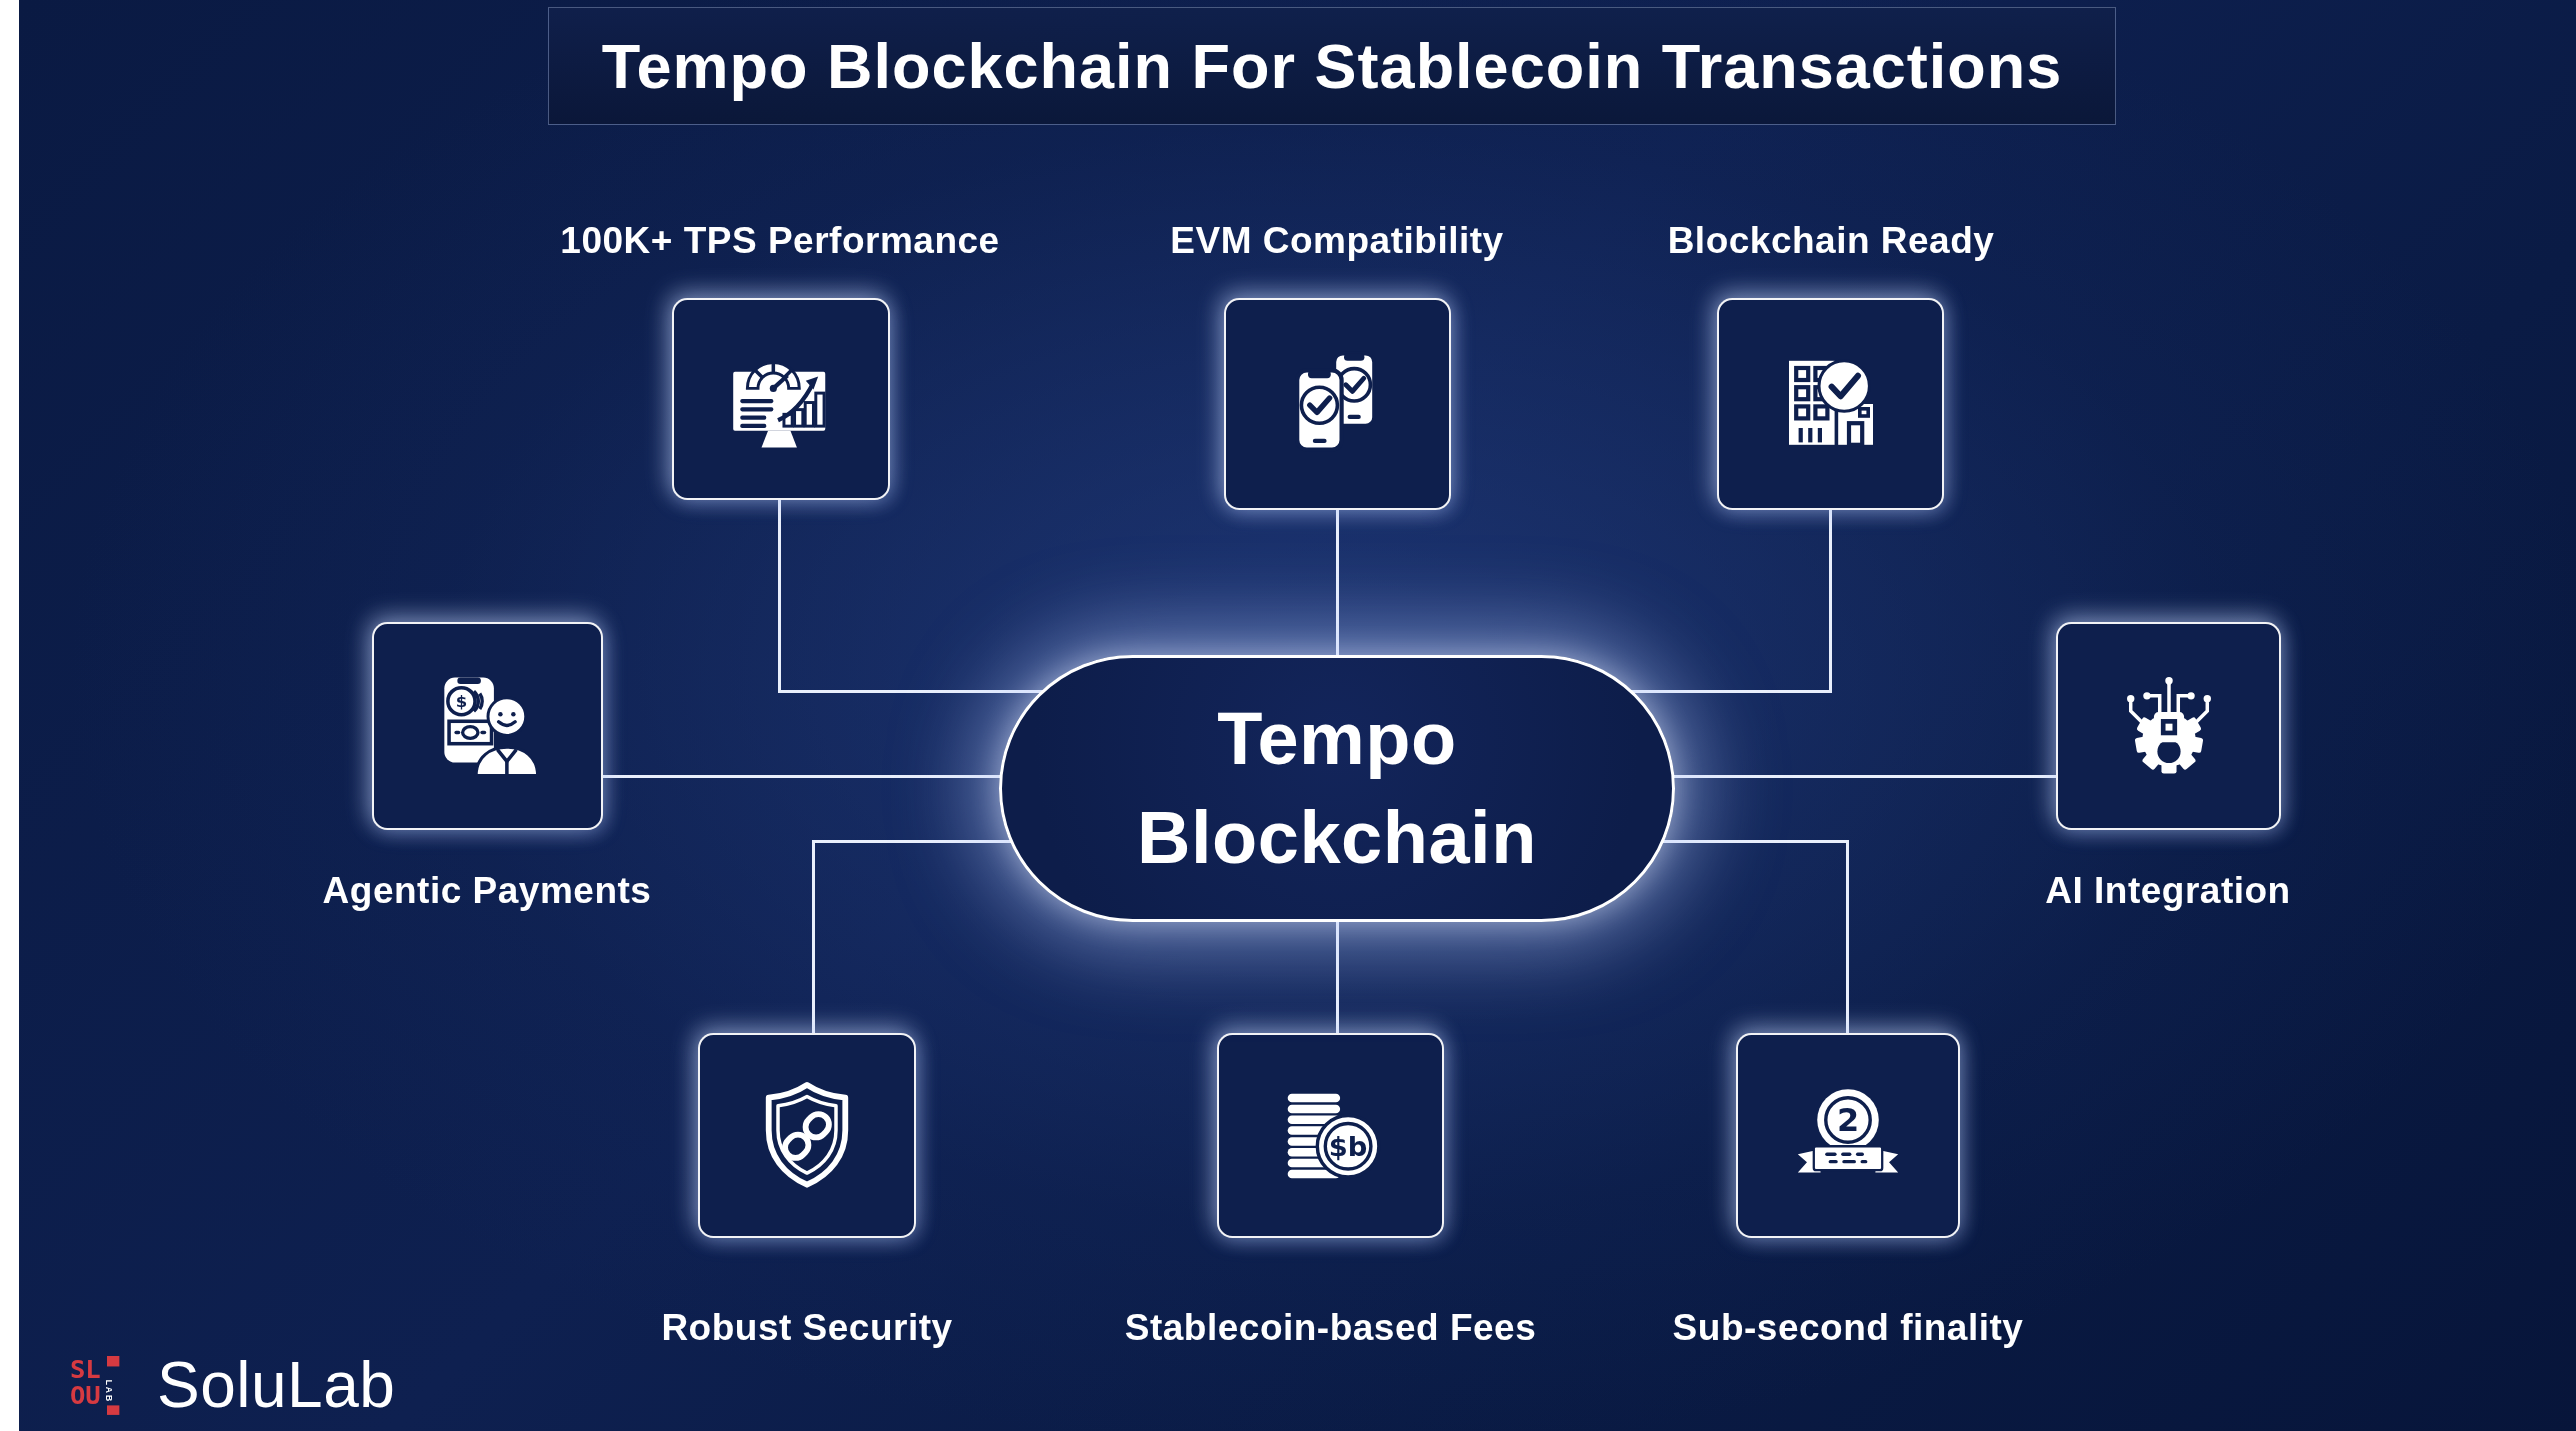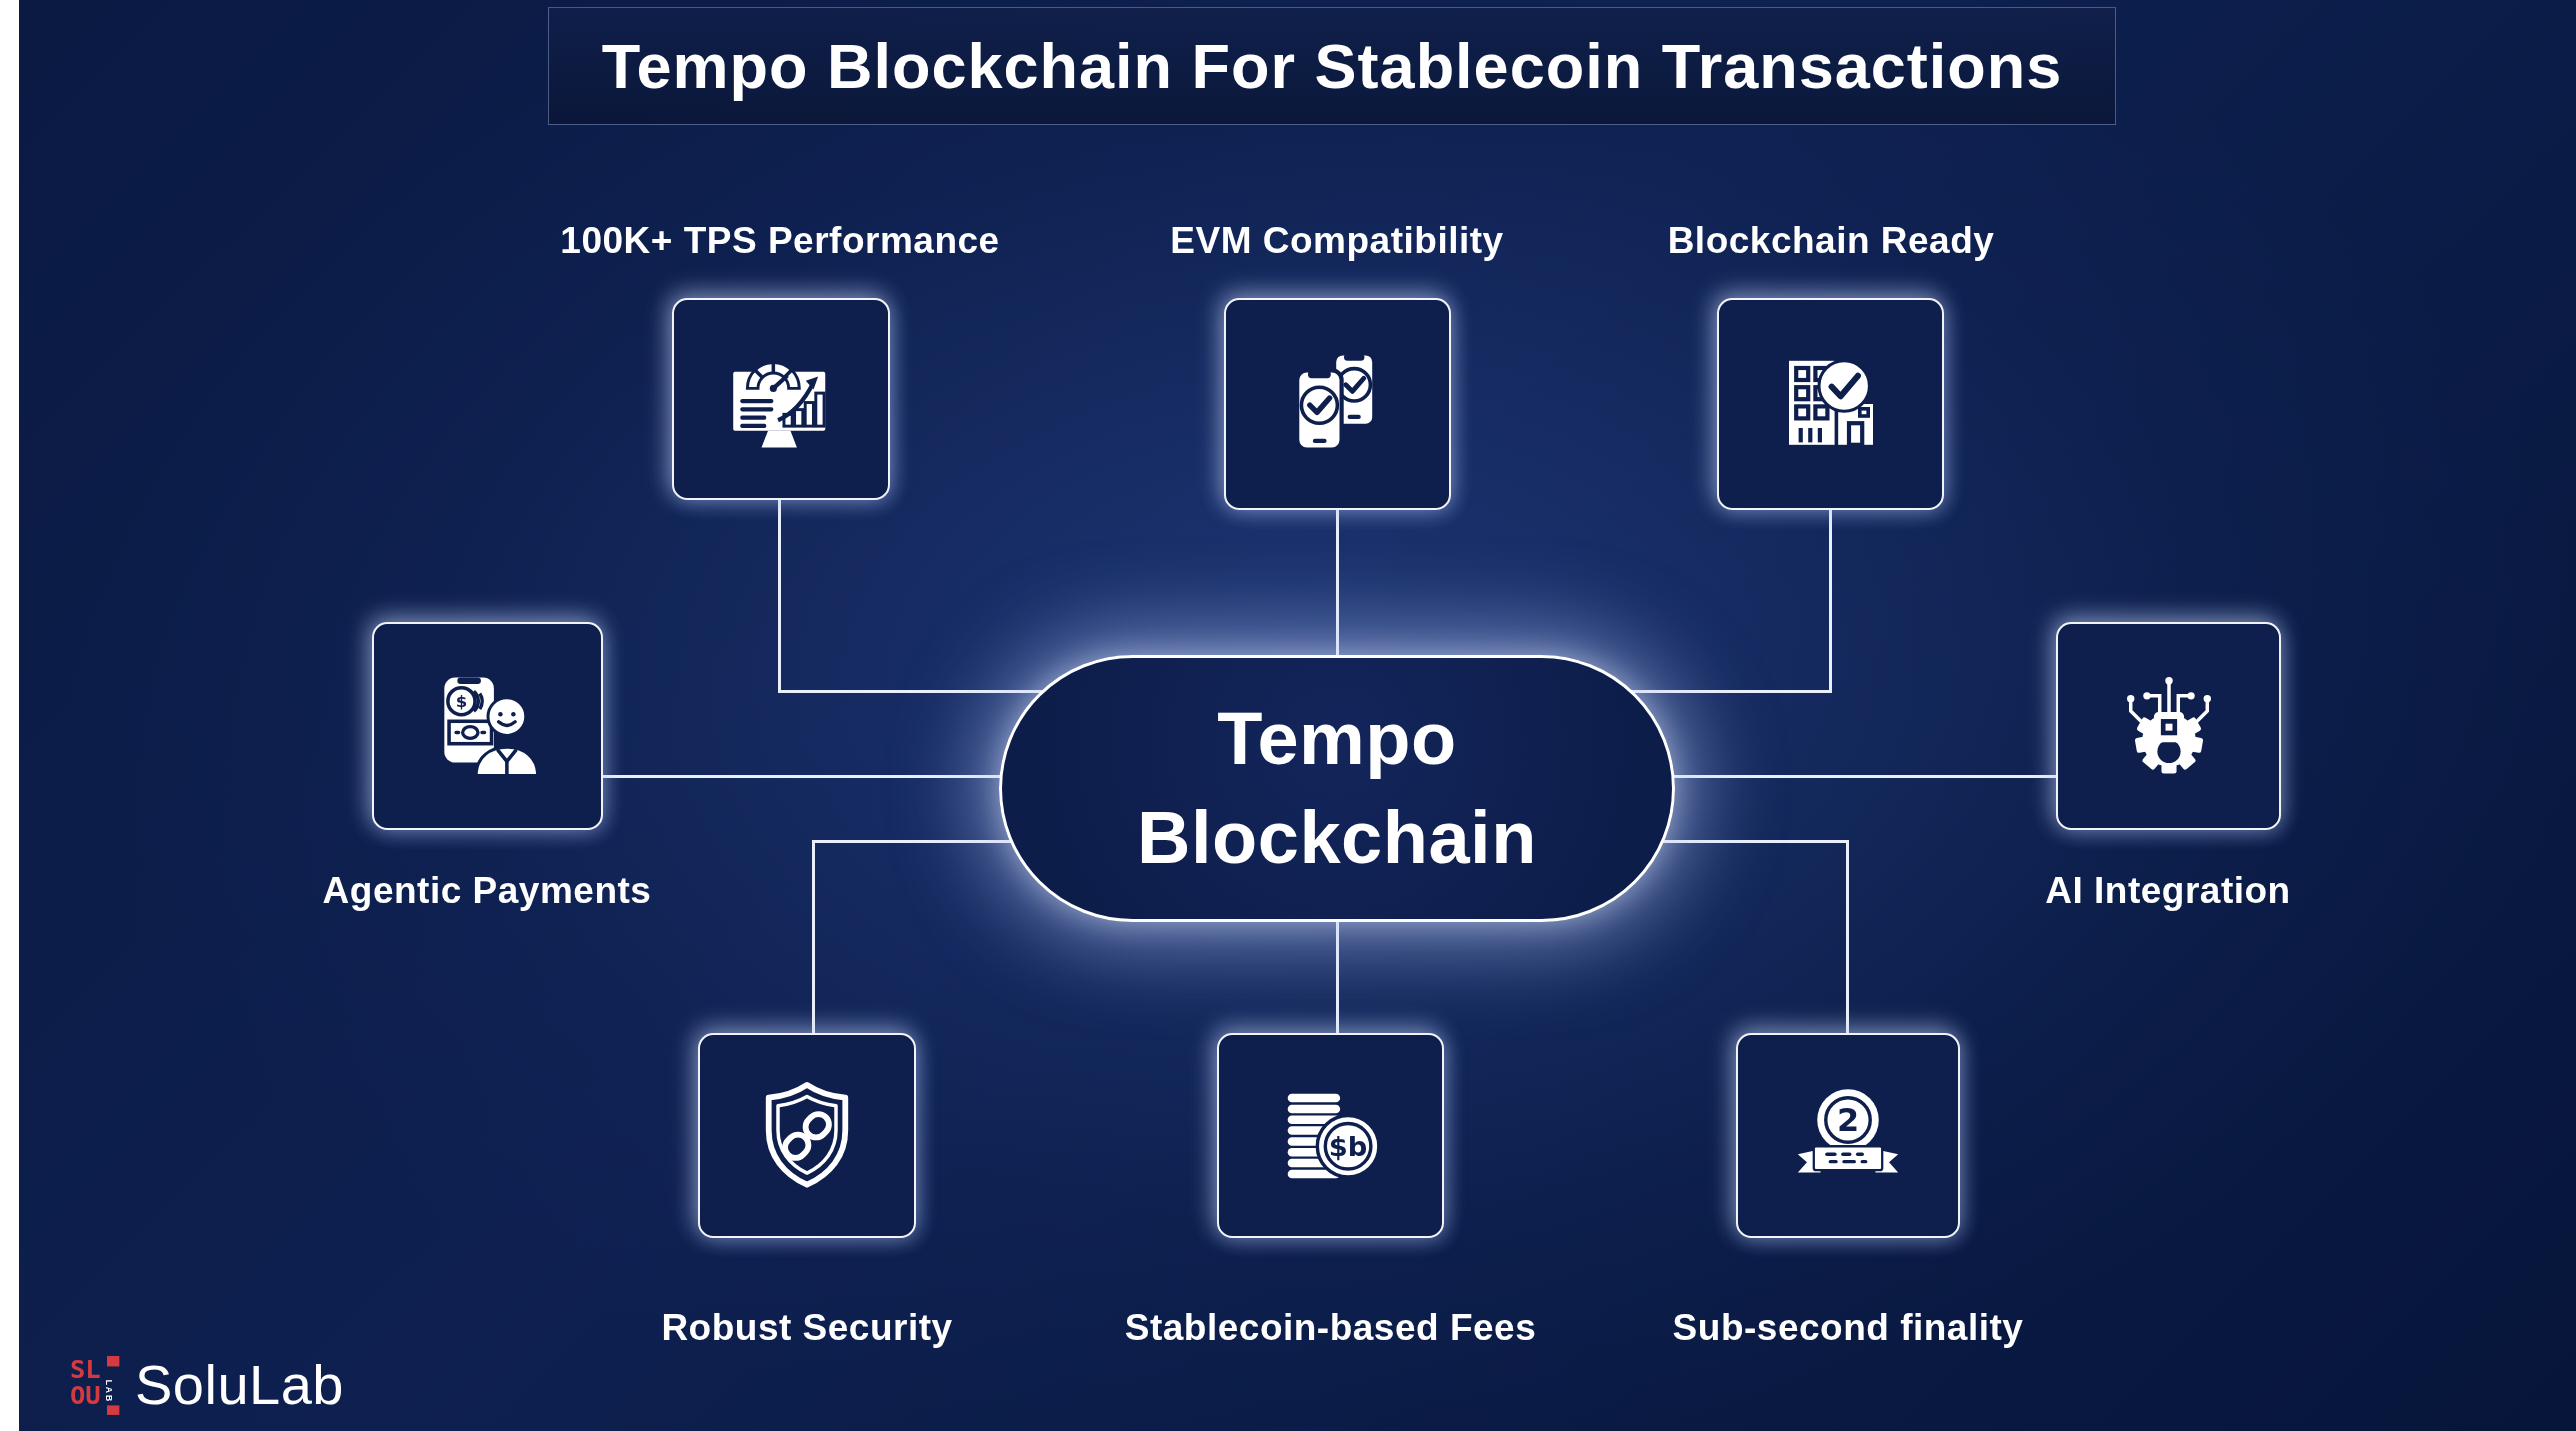--- a/index.html
+++ b/index.html
@@ -57,23 +57,23 @@
     background:radial-gradient(circle at 50% 32%, #13255b 0%, #0d1d4a 80%);
     box-shadow:0 0 81px 23px rgba(185,205,255,.50), 0 0 29px rgba(255,255,255,.45);
     display:flex; flex-direction:column; align-items:center; justify-content:center;
     z-index:3; 
   }
   .center-node .nline { font-size:74px; font-weight:800; line-height:1.33; letter-spacing:0.5px; }
 
   
   .brand {
     position:absolute; left:50px; top:1351px; height:67px;
-    display:flex; align-items:center; gap:9px; z-index:4;
-  }
-  .brand-text { font-size:56px; font-weight:500; color:#ffffff; letter-spacing:0.5px; }
+    display:flex; align-items:center; gap:31px; z-index:4;
+  }
+  .brand-text { font-size:64px; font-weight:500; color:#ffffff; letter-spacing:0.5px; }
 </style>
 </head>
 <body>
 
 <div class="canvas">
 
   <div class="title-box">
     <h1>Tempo Blockchain For Stablecoin Transactions</h1>
   </div>
 

